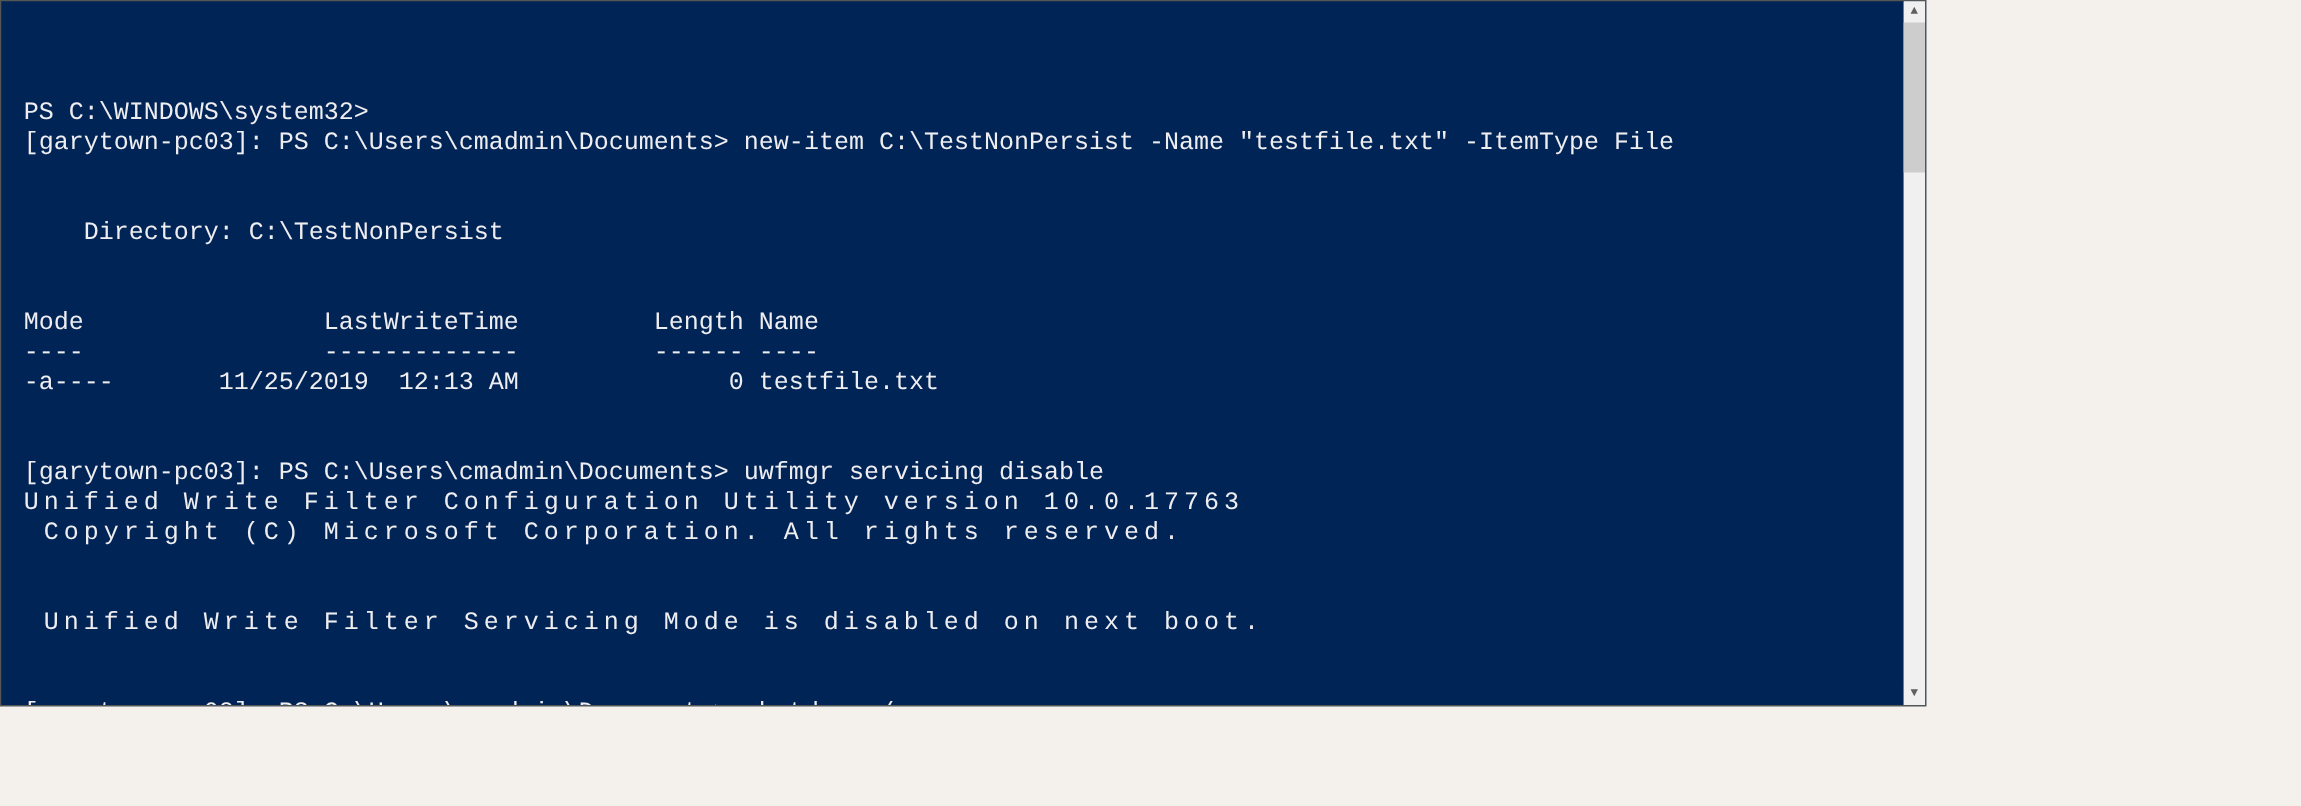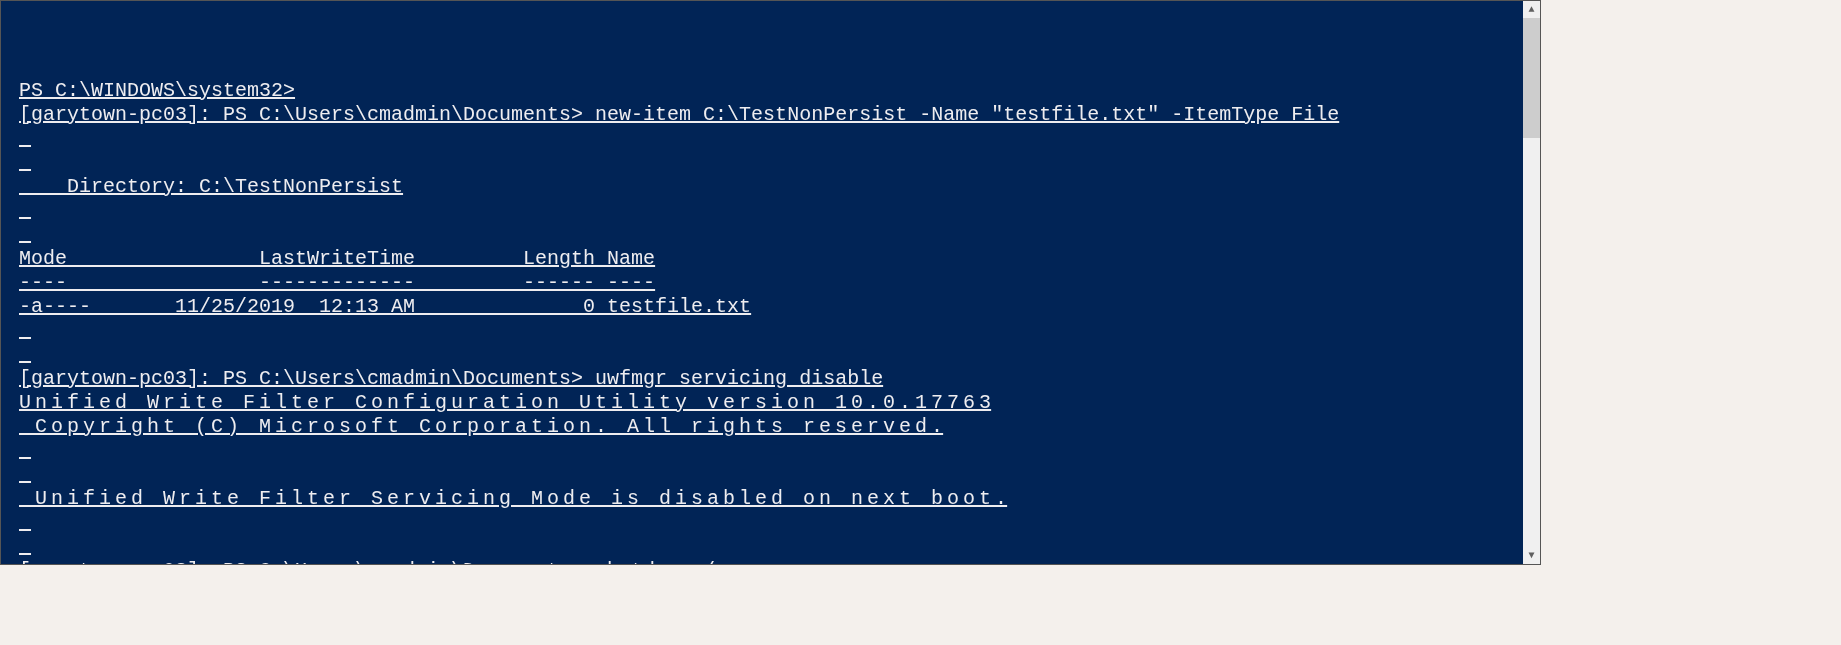--- a/index.html
+++ b/index.html
@@ -16,21 +16,21 @@
       background: #012456;
       border: 1px solid #555;
       font-family: Consolas, 'Courier New', monospace;
       font-size: 20px;
       line-height: 24px;
       color: #eeedf0;
       padding: 6px 0 0 18px;
       white-space: pre;
       overflow: hidden;
     }
-    .row { white-space: pre; text-decoration: underline; }
+    .row { white-space: pre; }
     .scrollbar-v {
       position: absolute;
       top: 0; right: 0;
       width: 17px; height: 100%;
       background: #f0f0f0;
     }
     .scrollbar-v .arrow {
       position: absolute;
       left: 0; width: 17px; height: 17px;
       background: #f0f0f0;

